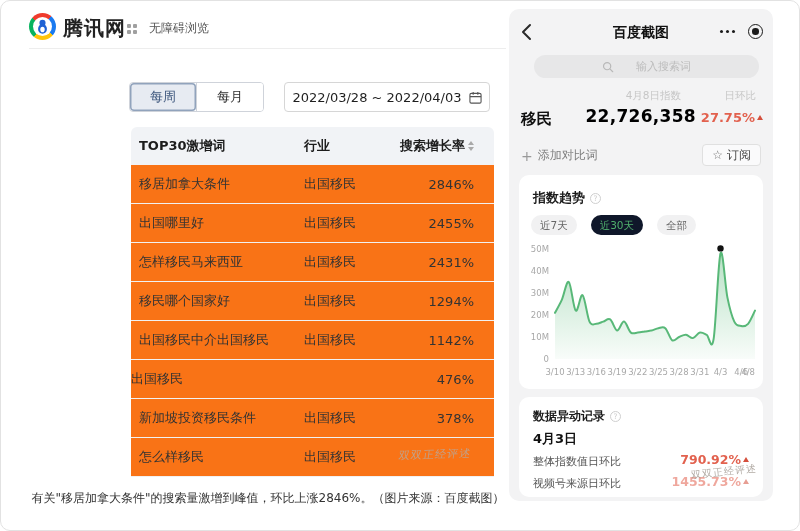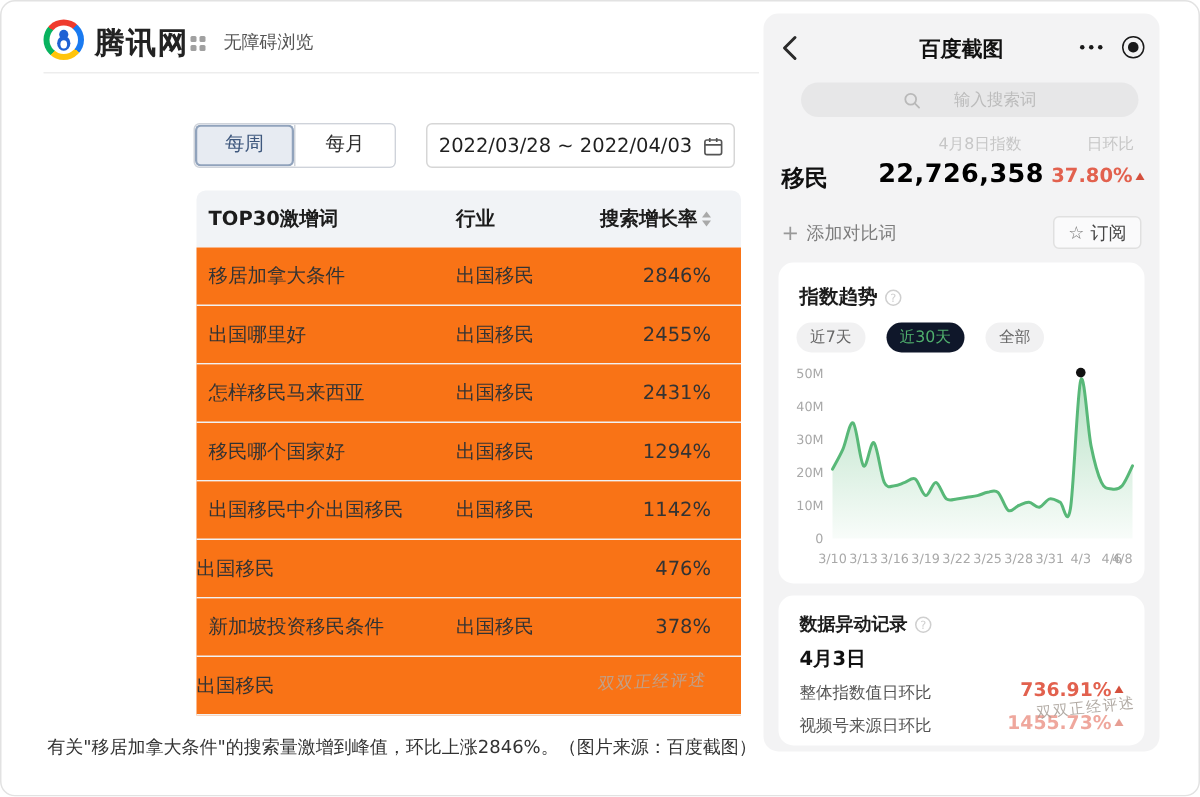--- a/index.html
+++ b/index.html
@@ -156,20 +156,21 @@
         <div class="t-row">
           <div class="c2">出国移民</div>
           <div class="c3">476%</div>
         </div>
         <div class="t-row">
           <div class="c1">新加坡投资移民条件</div>
           <div class="c2">出国移民</div>
           <div class="c3">378%</div>
         </div>
         <div class="t-row">
+          <div class="c1">怎么样移民</div>
           <div class="c2">出国移民</div>
           <div class="c3"></div>
         </div>
       </div>
   </div>
   <div class="wm-left">双双正经评述</div>
 
   <div class="caption">有关"移居加拿大条件"的搜索量激增到峰值，环比上涨2846%。（图片来源：百度截图）</div>
 
   <div class="phone">
@@ -198,21 +199,21 @@
 
     <div class="meta">
       <span class="m1">4月8日指数</span>
       <span class="m2">日环比</span>
     </div>
 
     <div class="kw-row">
       <span class="kw">移民</span>
       <span class="idx-val">22,726,358</span>
       <span class="idx-chg">
-        <span>37.80%</span>
+        <span>27.75%</span>
           <span class="tri"></span>
       </span>
     </div>
 
     <div class="act-row">
       <span class="add-cmp">
         <span class="plus">+</span>
         <span>添加对比词</span>
       </span>
       <span class="subscribe">
@@ -263,21 +264,21 @@
 
     <div class="card anomaly-card">
       <div class="ac-title">
         <span>数据异动记录</span>
         <span class="info-circle">?</span>
       </div>
       <div class="ac-date">4月3日</div>
       <div class="ac-row r1">
         <span class="ac-label">整体指数值日环比</span>
         <span class="ac-val">
-          <span>736.91%</span>
+          <span>790.92%</span>
             <span class="tri"></span>
         </span>
       </div>
       <div class="ac-row r2">
         <span class="ac-label">视频号来源日环比</span>
         <span class="ac-val">
           <span>1455.73%</span>
             <span class="tri"></span>
         </span>
       </div>

